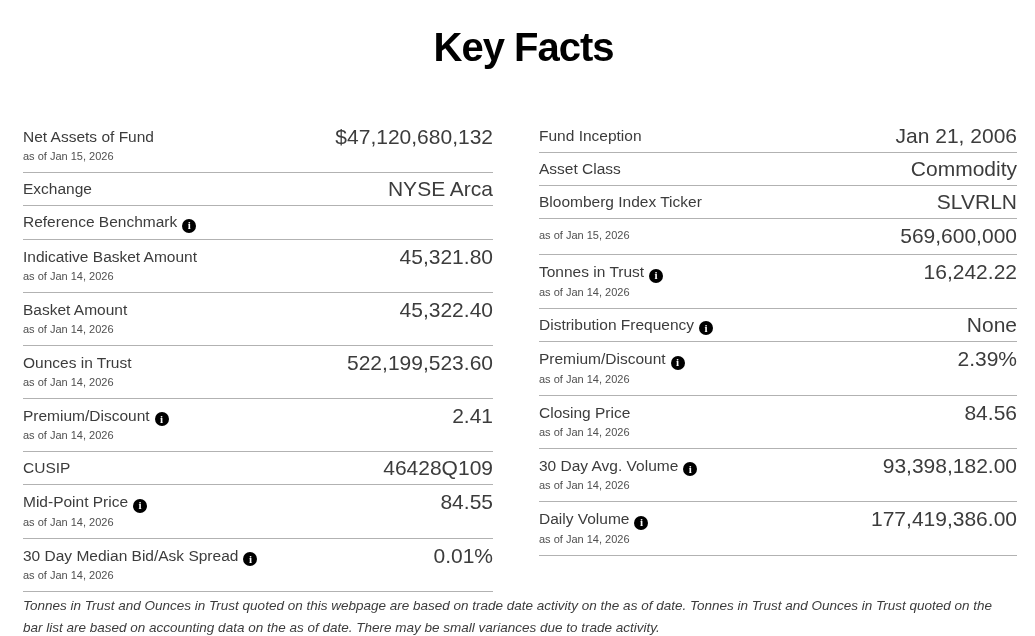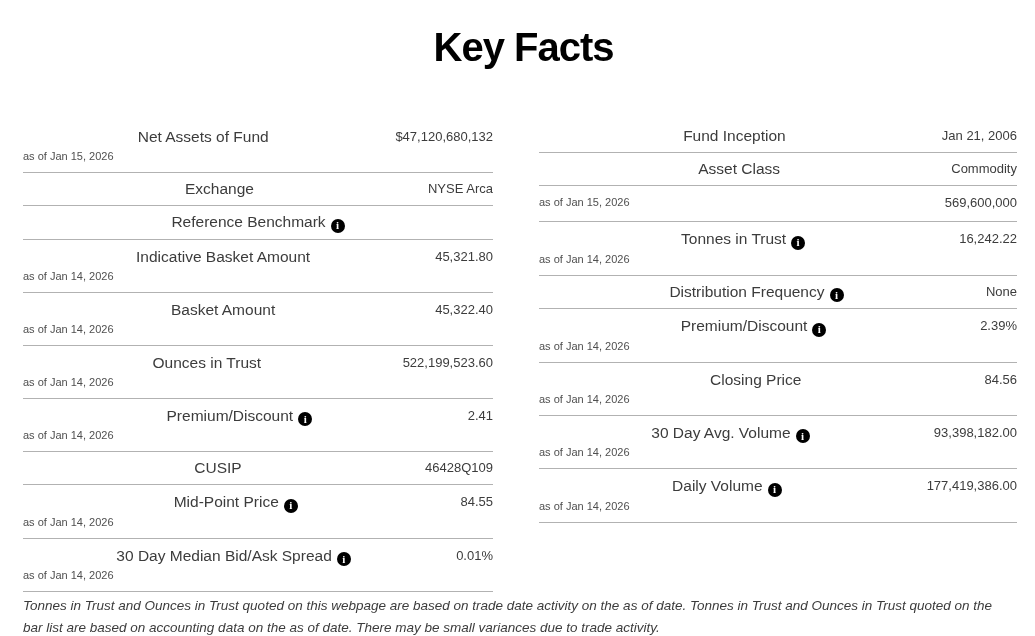--- a/index.html
+++ b/index.html
@@ -30,34 +30,34 @@
   .col-right { flex: 0 0 478px; }
   .row {
     display: flex;
     justify-content: space-between;
     align-items: flex-start;
     border-bottom: 1px solid #b2b2b2;
     padding: 6px 0 6px 0;
   }
   .row.has-asof { padding: 7px 0 8px 0; }
   .row-main { flex: 1 1 auto; min-width: 0; }
-  .label-line { white-space: nowrap; text-align: center; }
+  .label-line { white-space: nowrap; }
   .fact-label {
     font-size: 15.5px;
     line-height: 20px;
     color: #3c3c3c;
   }
   .asof {
     font-size: 11px;
     line-height: 15px;
     margin-top: 2px;
     color: #4f4f4f;
   }
   .fact-value {
-    font-size: 13px;
+    font-size: 21px;
     line-height: 20px;
     text-align: right;
     white-space: nowrap;
     color: #3c3c3c;
     padding-left: 12px;
   }
   .info-icon {
     display: inline-flex;
     align-items: center;
     justify-content: center;
@@ -202,20 +202,29 @@
   <div class="row">
     <div class="row-main">
       <div class="label-line">
         <span class="fact-label">Asset Class</span>
       </div>
 
     </div>
     <div class="fact-value">Commodity</div>
   </div>
 
+  <div class="row">
+    <div class="row-main">
+      <div class="label-line">
+        <span class="fact-label">Bloomberg Index Ticker</span>
+      </div>
+
+    </div>
+    <div class="fact-value">SLVRLN</div>
+  </div>
 
   <div class="row has-asof">
     <div class="row-main">
       <div class="asof">as of Jan 15, 2026</div>
     </div>
     <div class="fact-value">569,600,000</div>
   </div>
 
   <div class="row has-asof">
     <div class="row-main">

